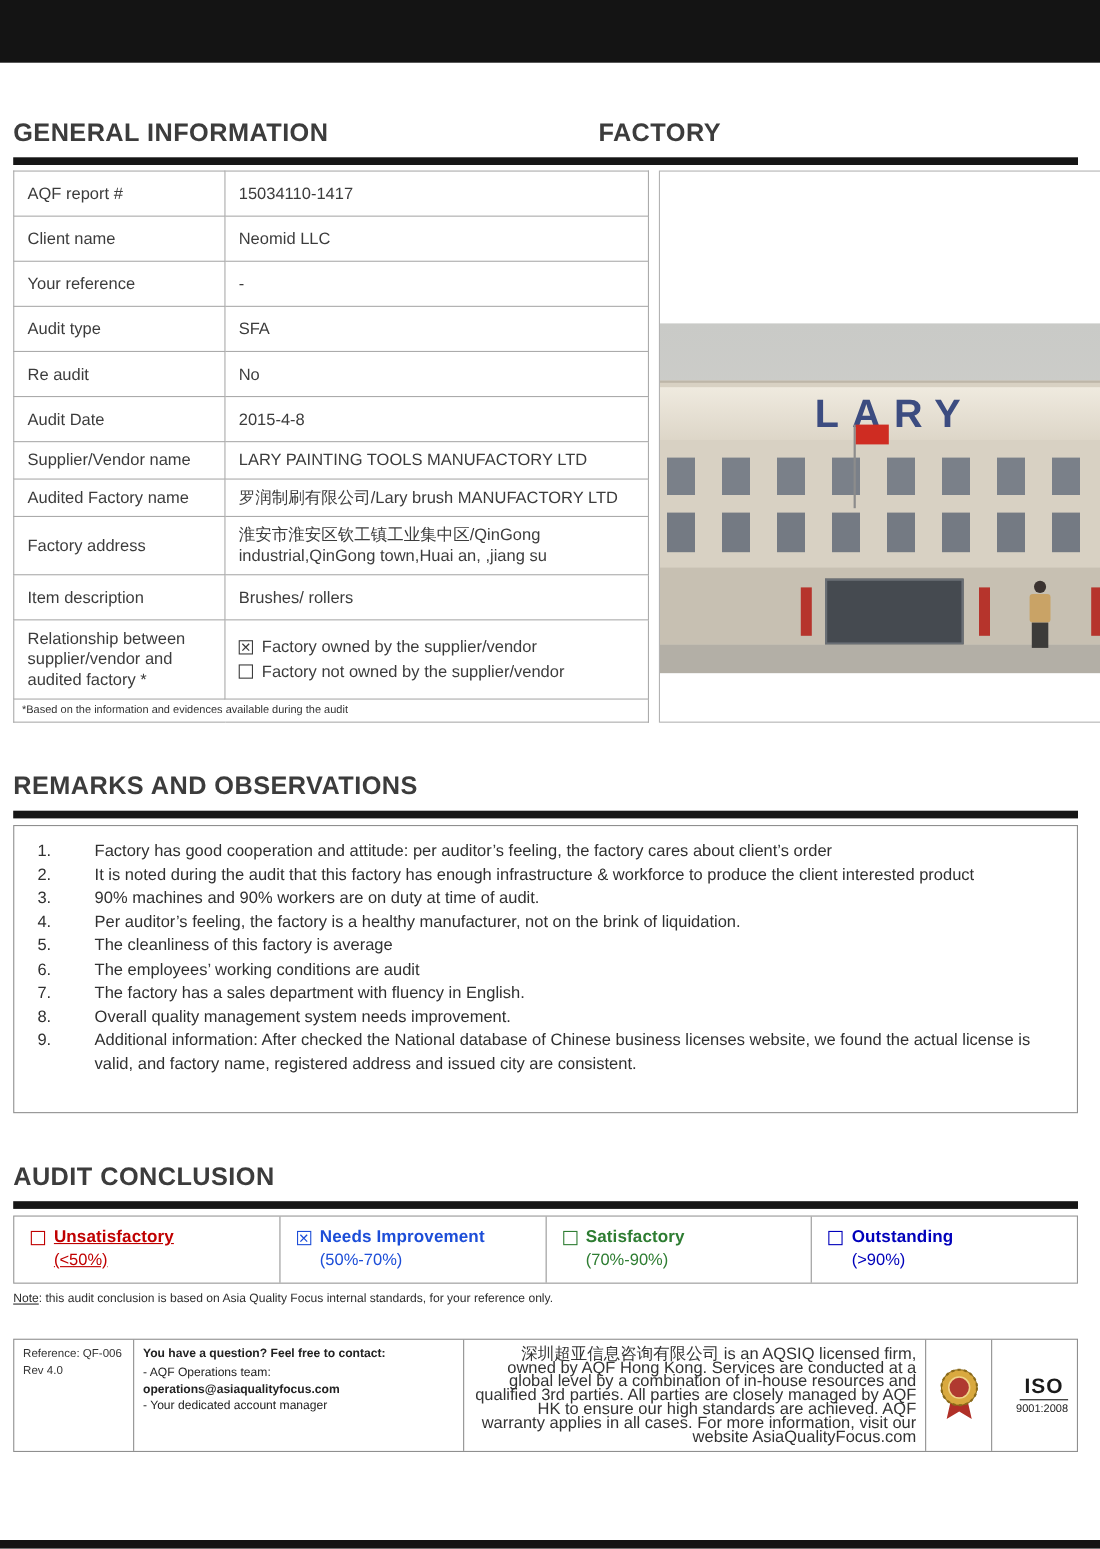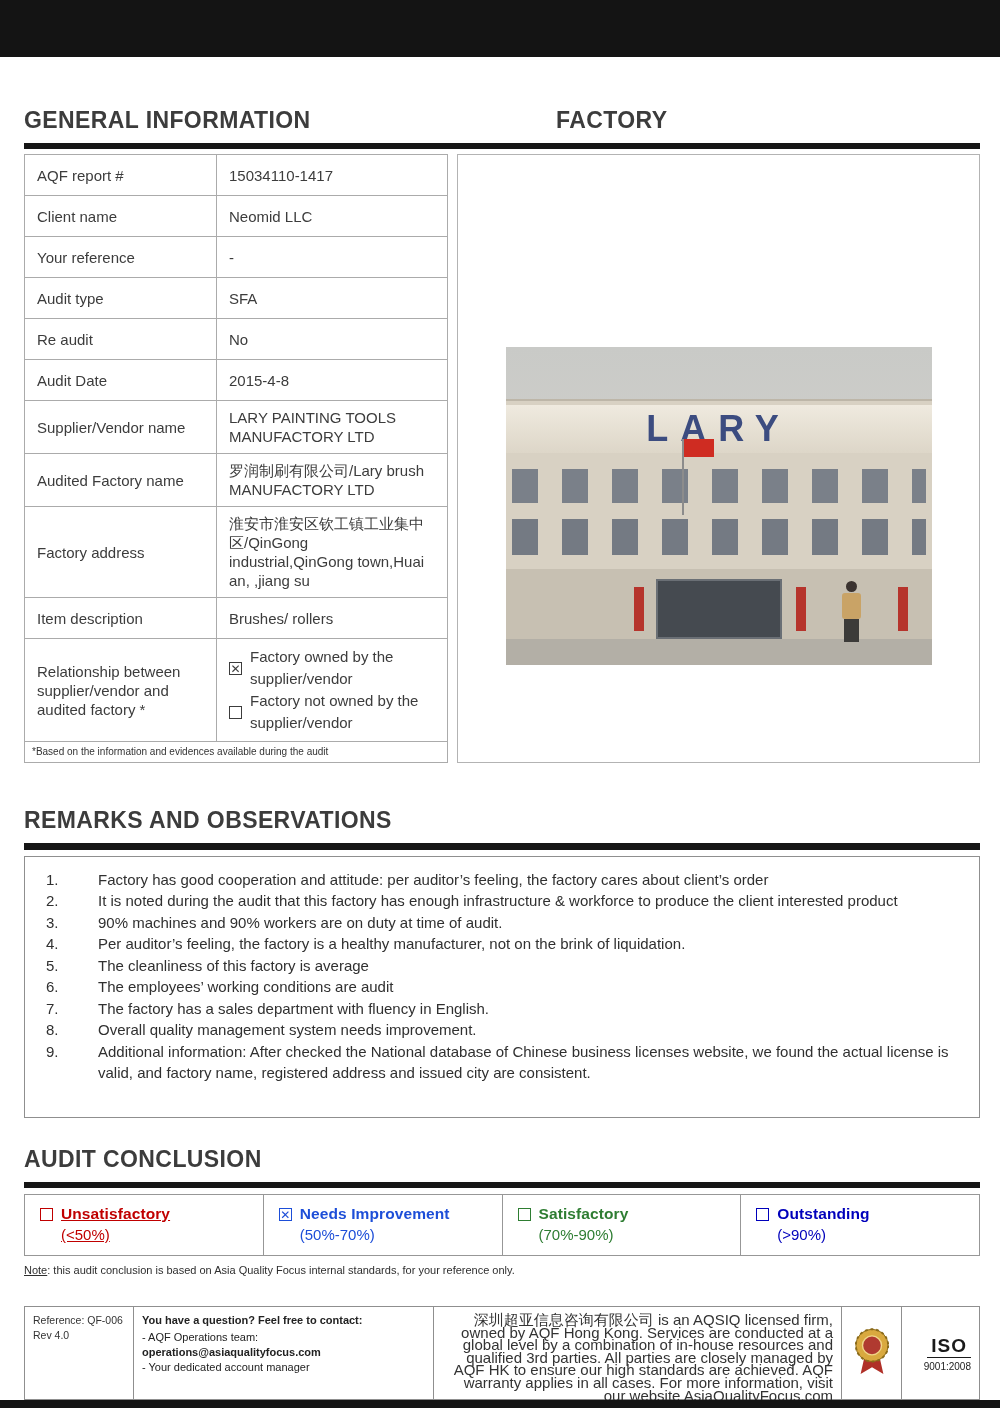--- a/index.html
+++ b/index.html
@@ -13,28 +13,28 @@
 .logo{width:86px;height:86px;display:block}
 .h-mid-1{border-left:1.5px solid #222;display:flex;align-items:center;padding-left:13px;
   font-size:21px;font-weight:bold;color:#111;letter-spacing:.3px}
 .h-right-1{border-left:1.5px solid #222;display:flex;align-items:center;padding-left:13px;font-size:15px;color:#8d8d8d}
 .h-mid-2{border-left:1.5px solid #222;border-top:1.5px solid #222;display:flex;align-items:center;padding-left:13px;font-size:15px;color:#989898}
 .h-right-2{border-left:1.5px solid #222;border-top:1.5px solid #222;display:flex;align-items:center;padding-left:13px;font-size:15px;color:#8d8d8d}
 .band{height:57px;background:#141414;flex:none}
 .bottom-band{height:8px;background:#141414;flex:none}
 
 
-.content{flex:1;min-height:0;overflow:hidden;padding:0 20px 0 24px;display:flex;flex-direction:column}
+.content{flex:1;min-height:0;overflow:hidden;padding:0 20px 0 12px;display:flex;flex-direction:column}
 h2.sec{font-size:23px;font-weight:bold;color:#3c3c3c;letter-spacing:.4px}
 .heads{display:flex;margin-top:50px}
 .head-left{width:532px}
 .rule{height:7px;background:#161616;margin-top:9px}
 
 .cols{display:flex;margin-top:5px;align-items:stretch}
-table.gi{width:424px;border-collapse:collapse;flex:none}
+table.gi{width:578px;border-collapse:collapse;flex:none}
 table.gi td{border:1px solid #ababab;font-size:15px;color:#3c3c3c;padding:7px 12px;vertical-align:middle;line-height:19px}
 table.gi td.lbl{width:192px}
 table.gi tr.simple td{height:41px}
 table.gi tr.fnote td{font-size:10px;padding:4px 7px;color:#333;line-height:12px}
 .opt-line{display:flex;align-items:center;line-height:22px;color:#3c3c3c}
 
 .cb{display:inline-block;width:13px;height:13px;border:1.6px solid currentColor;position:relative;margin-right:8px;flex:none}
 .cb.checked::before{content:"\2715";position:absolute;left:0;top:-1px;width:100%;text-align:center;font-size:12px;font-weight:bold;line-height:14px}
 
 
@@ -220,21 +220,21 @@
           </li>
         <li>
             <span>Overall quality management system needs improvement.</span>
           </li>
         <li>
             <span>Additional information: After checked the National database of Chinese business licenses website, we found the actual license is valid, and factory name, registered address and issued city are consistent.</span>
           </li>
       </ol>
     </div>
 
-    <div class="heads" style="margin-top:28px">
+    <div class="heads" style="margin-top:44px">
       <h2 class="sec">AUDIT CONCLUSION</h2>
     </div>
     <div class="rule"></div>
     <div class="concl">
       <div class="c-cell" style="color: rgb(192, 0, 0); text-decoration: underline;">
         <div class="c-top">
           <span class="cb"></span>
           <b>Unsatisfactory</b>
         </div>
         <div class="c-range">(&lt;50%)</div>

